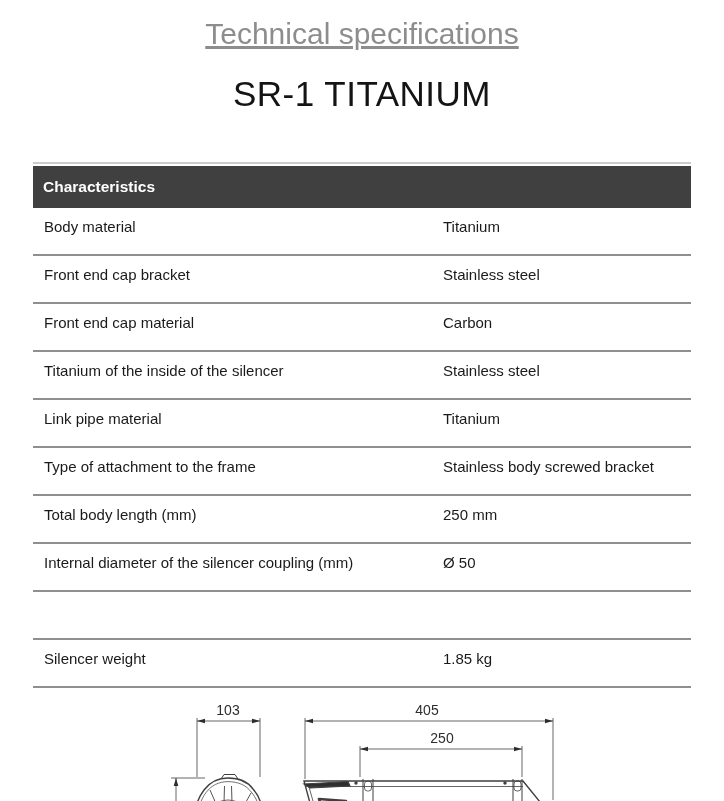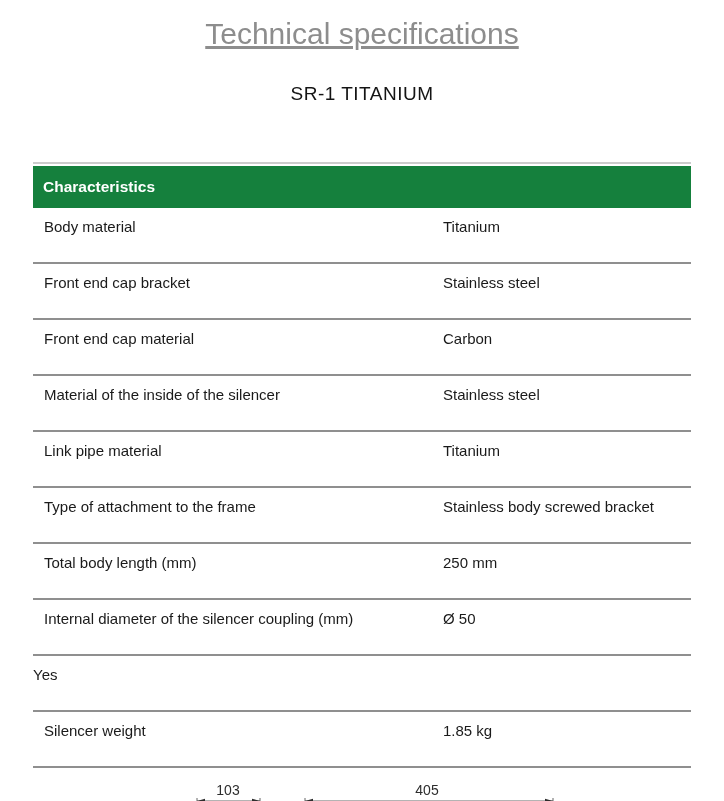--- a/index.html
+++ b/index.html
@@ -13,43 +13,43 @@
   .page-title {
     margin: 16px 0 0;
     font-size: 30px; line-height: 36px;
     font-weight: 400;
     color: #8d8d8d;
     text-align: center;
     text-decoration: underline;
   }
   .page-subtitle {
     margin: 26px 0 0;
-    font-size: 19px; line-height: 32px;
+    font-size: 35px; line-height: 32px;
     font-weight: 400;
     color: #141414;
     text-align: center;
     letter-spacing: 0.5px;
   }
   .spec-table {
     margin: 52px 33px 0;
     border-top: 2px solid #cccccc;
     padding-top: 2px;
   }
   .spec-table-header {
-    background: #15803d;
+    background: #404040;
     color: #ffffff;
     font-size: 15.5px;
     font-weight: 700;
     height: 42px; line-height: 42px;
     padding-left: 10px;
     box-sizing: border-box;
   }
   .spec-row {
     display: flex;
-    height: 56px; line-height: 38px;
+    height: 48px; line-height: 38px;
     box-sizing: border-box;
     border-bottom: 2px solid #8f8f8f;
     font-size: 15px;
   }
   .spec-label {
     flex: 0 0 410px;
     padding-left: 11px;
     box-sizing: border-box;
     white-space: nowrap;
   }
@@ -83,41 +83,40 @@
     </div>
     <div class="spec-row">
       <span class="spec-label">Front end cap bracket</span>
       <span class="spec-value">Stainless steel</span>
     </div>
     <div class="spec-row">
       <span class="spec-label">Front end cap material</span>
       <span class="spec-value">Carbon</span>
     </div>
     <div class="spec-row">
-      <span class="spec-label">Material of the inside of the silencer</span>
+      <span class="spec-label">Titanium of the inside of the silencer</span>
       <span class="spec-value">Stainless steel</span>
     </div>
     <div class="spec-row">
       <span class="spec-label">Link pipe material</span>
       <span class="spec-value">Titanium</span>
     </div>
     <div class="spec-row">
       <span class="spec-label">Type of attachment to the frame</span>
       <span class="spec-value">Stainless body screwed bracket</span>
     </div>
     <div class="spec-row">
       <span class="spec-label">Total body length (mm)</span>
       <span class="spec-value">250 mm</span>
     </div>
     <div class="spec-row">
       <span class="spec-label">Internal diameter of the silencer coupling (mm)</span>
       <span class="spec-value">Ø 50</span>
     </div>
     <div class="spec-row">
-      <span class="spec-value">Yes</span>
     </div>
     <div class="spec-row">
       <span class="spec-label">Silencer weight</span>
       <span class="spec-value">1.85 kg</span>
     </div>
   </section>
 
   <svg class="drawing-svg" width="724" height="183" viewBox="0 0 724 183" fill="none" stroke="#3f3f3f" stroke-width="1">
 
     <g>

